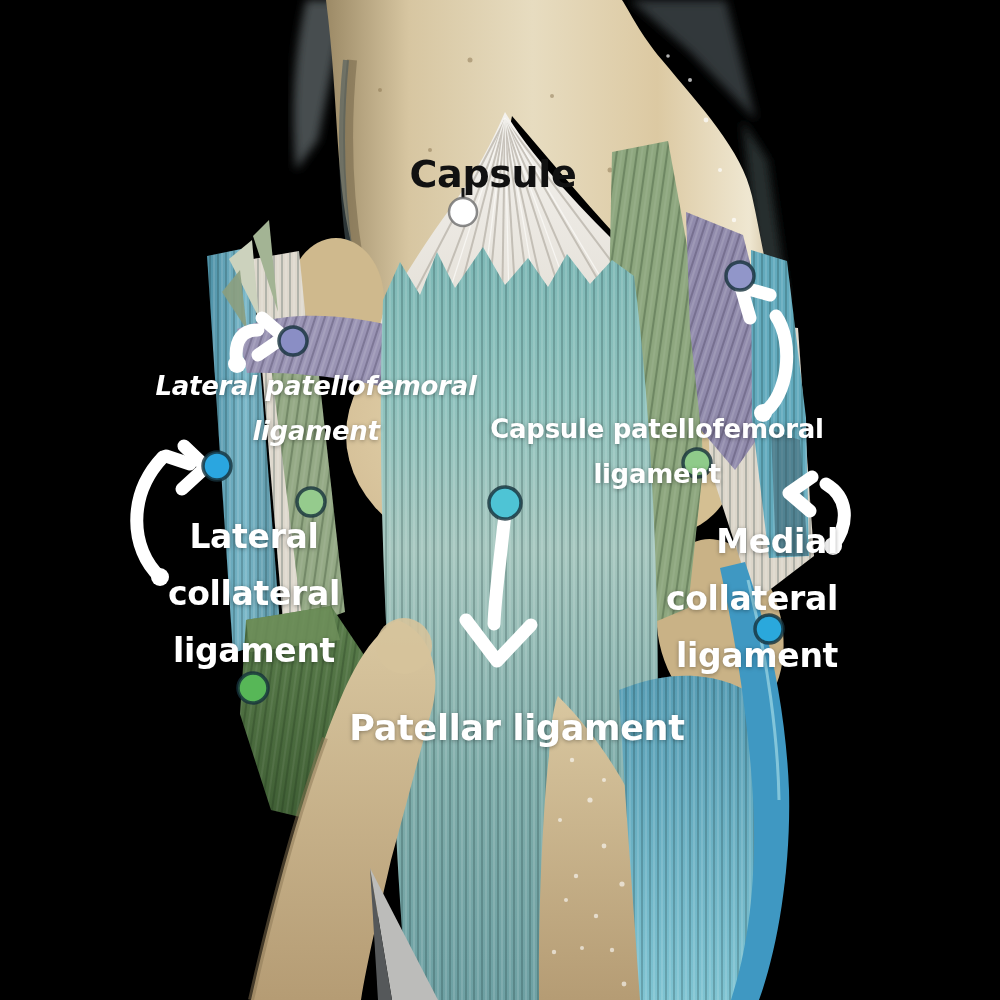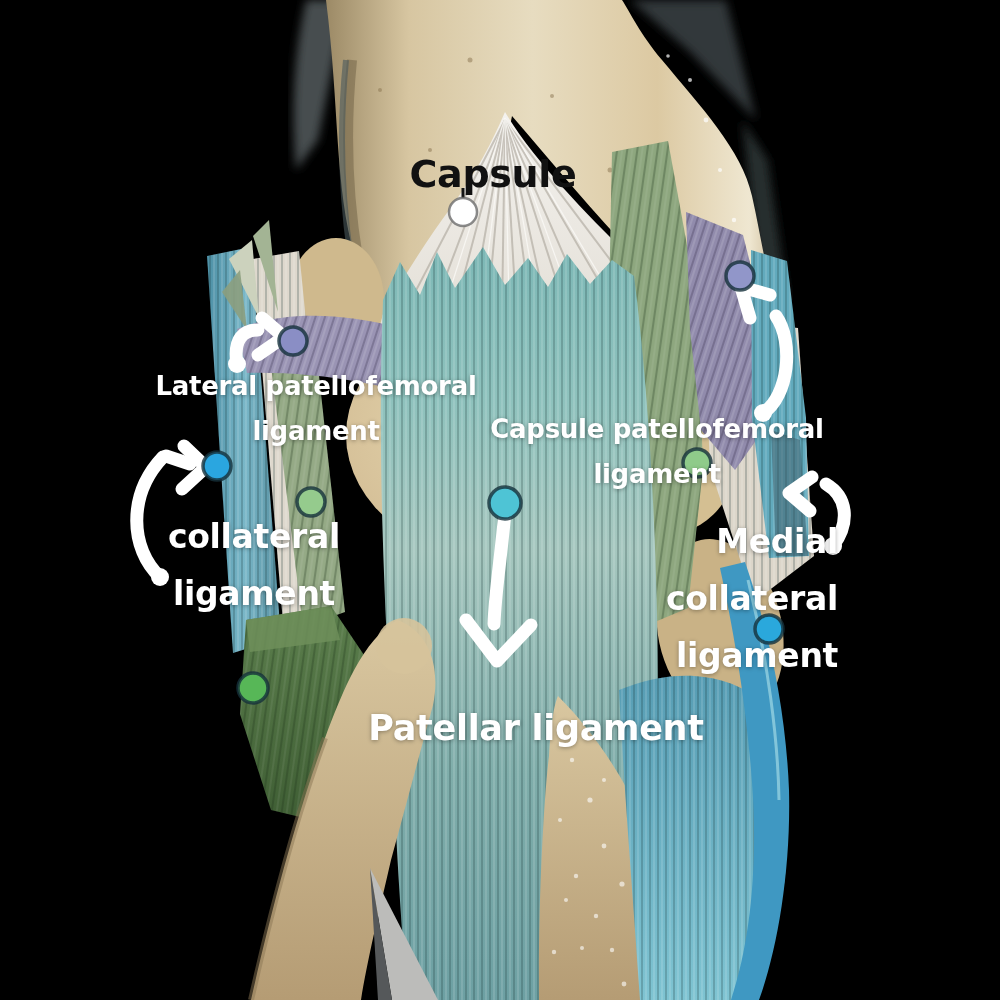--- a/index.html
+++ b/index.html
@@ -4,25 +4,25 @@
 <style>
   html,body{margin:0;padding:0;background:#000;}
   .stage{position:relative;width:1000px;height:1000px;overflow:hidden;background:#000;
          font-family:"DejaVu Sans",sans-serif;}
   .stage svg{position:absolute;left:0;top:0;}
   .lbl{position:absolute;transform:translateX(-50%);text-align:center;font-weight:700;
        white-space:nowrap;letter-spacing:-0.3px;pointer-events:none;}
   .lbl-white{color:#ffffff;text-shadow:0 1px 4px rgba(0,0,0,.35);}
   .lbl-black{color:#111111;}
   .lbl-capsule{left:493px;top:152px;font-size:38px;}
-  .lbl-lpfl{left:316px;top:364px;font-size:26px;line-height:45px;}
+  .lbl-lpfl{left:316px;top:364px;font-size:26px;line-height:45px;font-style:italic;}
   .lbl-mpfl{left:657px;top:407px;font-size:26px;line-height:45px;}
   .lbl-lcl{left:254px;top:508px;font-size:33px;line-height:57px;}
   .lbl-mcl{left:752px;top:513px;font-size:33px;line-height:57px;text-align:right;}
-  .lbl-pat{left:517px;top:708px;font-size:35px;margin-left:19px;}
+  .lbl-pat{left:517px;top:708px;font-size:35px;}
 </style>
 </head>
 <body>
 
 <div class="stage">
 
 <svg width="1000" height="1000" viewBox="0 0 1000 1000">
   <defs>
     <linearGradient id="boneFemur" x1="0" y1="0" x2="1" y2="0">
       <stop offset="0" stop-color="#9c8a66"></stop>
@@ -293,20 +293,21 @@
   <div>Lateral patellofemoral</div>
   <div>ligament</div>
 </div>
 
 <div class="lbl lbl-white lbl-mpfl">
   <div>Capsule patellofemoral</div>
   <div>ligament</div>
 </div>
 
 <div class="lbl lbl-white lbl-lcl">
+  <div>Lateral</div>
   <div>collateral</div>
   <div>ligament</div>
 </div>
 
 <div class="lbl lbl-white lbl-mcl">
   <div>Medial</div>
   <div>collateral</div>
   <div>ligament</div>
 </div>
 

